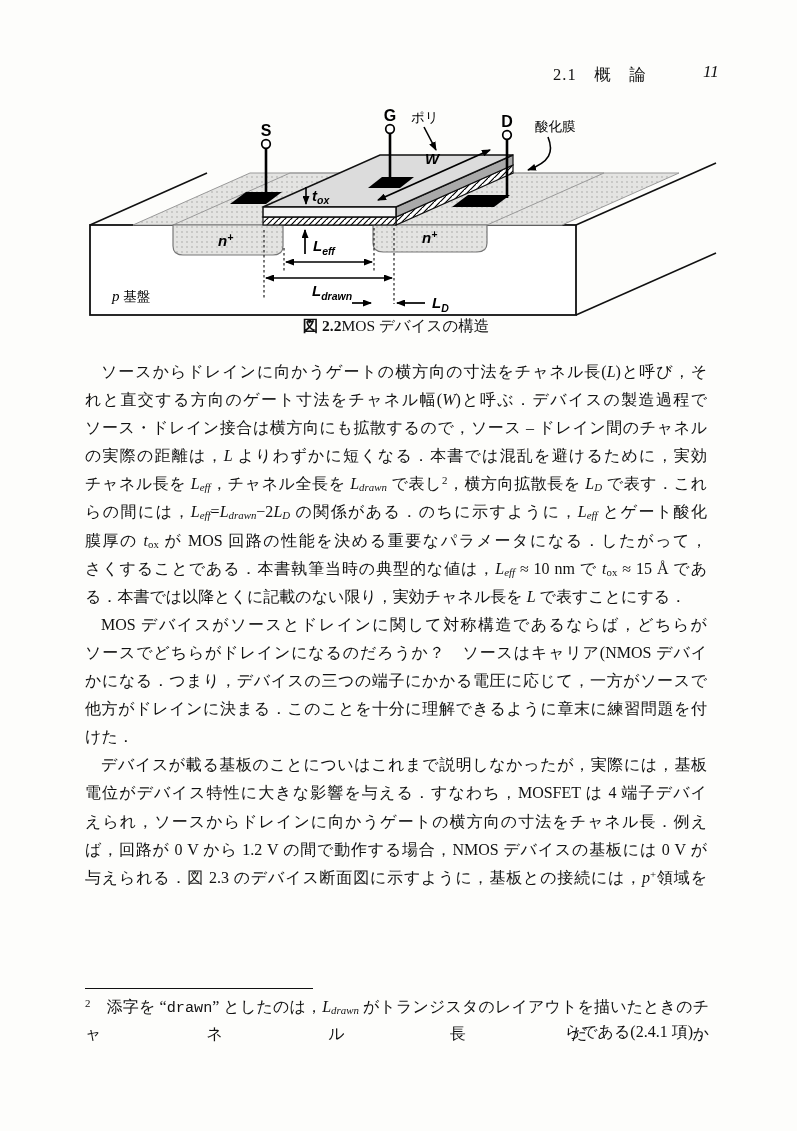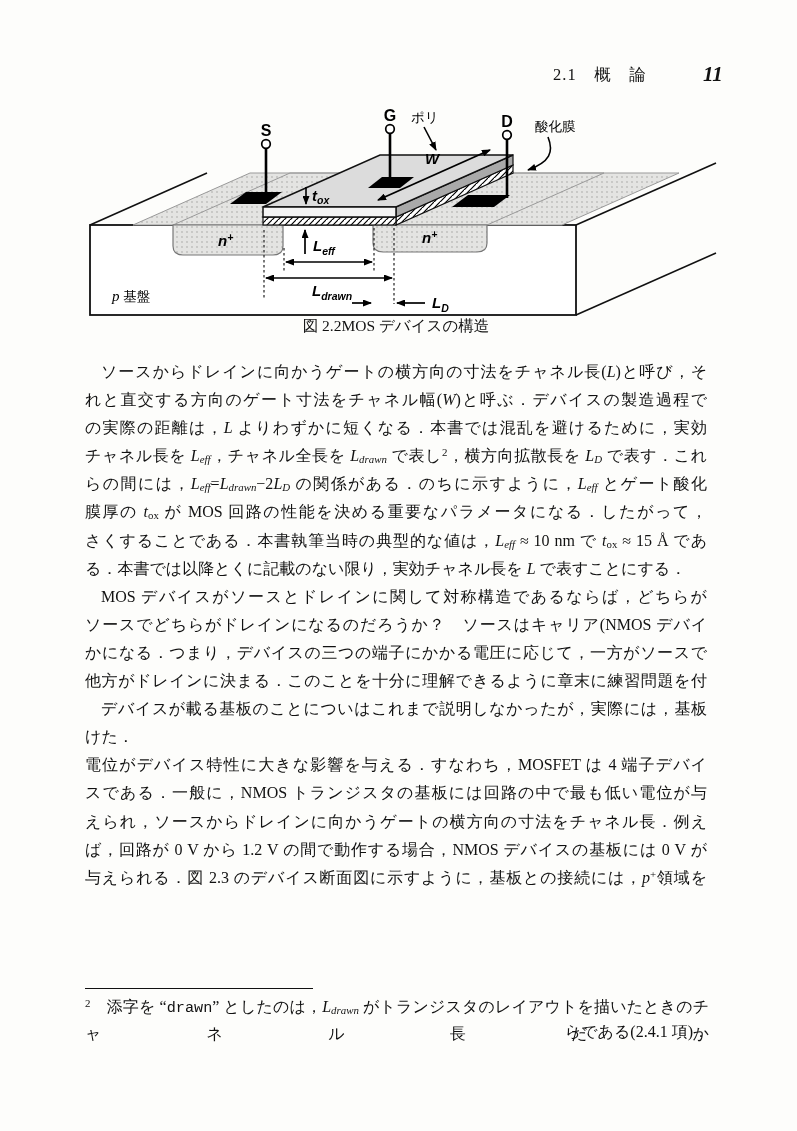--- a/index.html
+++ b/index.html
@@ -4,25 +4,25 @@
 <style>
   html,body{margin:0;padding:0;}
   body{
     width:797px;height:1131px;position:relative;background:#fdfdfb;
     font-family:"Liberation Serif","DejaVu Serif",serif;color:#111;
     overflow:hidden;
   }
   
   .runhead{position:absolute;top:64px;left:0;width:100%;height:24px;font-size:16.5px;}
   .runhead .sec{position:absolute;left:553px;top:0;letter-spacing:1px;}
-  .runhead .pg{position:absolute;left:703px;top:-2px;font-style:italic;font-size:21px;font-weight:bold;}
+  .runhead .pg{position:absolute;left:703px;top:-2px;font-style:italic;font-size:17px;}
   
   .figwrap{position:absolute;left:80px;top:100px;width:640px;height:220px;}
   .caption{position:absolute;left:85px;top:316px;width:622px;text-align:center;font-size:15.5px;}
-  .caption .capnum{font-weight:normal;}
+  .caption .capnum{font-weight:bold;}
   .caption .captext{}
   svg text{fill:#000;}
   .term{font-family:"Liberation Sans","DejaVu Sans",sans-serif;font-weight:bold;font-size:16px;}
   .dimlbl{font-family:"Liberation Sans","DejaVu Sans",sans-serif;font-weight:bold;font-style:italic;font-size:15px;}
   .dimsub{font-size:10.5px;}
   .jp{font-family:"Liberation Sans","DejaVu Sans",sans-serif;font-size:13.5px;}
   
   .bodytext{position:absolute;left:85px;top:358px;width:622px;font-size:16px;}
   .line{height:28.1px;line-height:28.1px;white-space:nowrap;}
   .line.j{text-align:justify;text-align-last:justify;white-space:normal;}
@@ -129,34 +129,34 @@
 </svg>
 </div>
 
 <div class="caption">
   <span class="capnum">図 2.2</span><span class="captext">MOS デバイスの構造</span>
 </div>
 
 <div class="bodytext" id="body-text">
     <div class="line j ind"><span>ソースからドレインに向かうゲートの横方向の寸法をチャネル長(</span><span class="it">L</span><span>)と呼び，そ</span></div>
     <div class="line j"><span>れと直交する方向のゲート寸法をチャネル幅(</span><span class="it">W</span><span>)と呼ぶ．デバイスの製造過程で</span></div>
+    <div class="line j"><span>ソース・ドレイン接合は横方向にも拡散するので，ソース – ドレイン間のチャネル</span></div>
     <div class="line j"><span>の実際の距離は，</span><span class="it">L</span><span> よりわずかに短くなる．本書では混乱を避けるために，実効</span></div>
     <div class="line j"><span>チャネル長を </span><span class="it">L</span><span class="sb it">eff</span><span>，チャネル全長を </span><span class="it">L</span><span class="sb it">drawn</span><span> で表し</span><span class="sp">2</span><span>，横方向拡散長を </span><span class="it">L</span><span class="sb it">D</span><span> で表す．これ</span></div>
     <div class="line j"><span>らの間には，</span><span class="it">L</span><span class="sb it">eff</span><span>=</span><span class="it">L</span><span class="sb it">drawn</span><span>−2</span><span class="it">L</span><span class="sb it">D</span><span> の関係がある．のちに示すように，</span><span class="it">L</span><span class="sb it">eff</span><span> とゲート酸化</span></div>
     <div class="line j"><span>膜厚の </span><span class="it">t</span><span class="sb">ox</span><span> が MOS 回路の性能を決める重要なパラメータになる．したがって，</span></div>
     <div class="line j"><span>さくすることである．本書執筆当時の典型的な値は，</span><span class="it">L</span><span class="sb it">eff</span><span> ≈ 10 nm で </span><span class="it">t</span><span class="sb">ox</span><span> ≈ 15 Å であ</span></div>
     <div class="line"><span>る．本書では以降とくに記載のない限り，実効チャネル長を </span><span class="it">L</span><span> で表すことにする．</span></div>
     <div class="line j ind"><span>MOS デバイスがソースとドレインに関して対称構造であるならば，どちらが</span></div>
     <div class="line j"><span>ソースでどちらがドレインになるのだろうか？　ソースはキャリア(NMOS デバイ</span></div>
     <div class="line j"><span>かになる．つまり，デバイスの三つの端子にかかる電圧に応じて，一方がソースで</span></div>
     <div class="line j"><span>他方がドレインに決まる．このことを十分に理解できるように章末に練習問題を付</span></div>
+    <div class="line"><span>けた．</span></div>
     <div class="line j ind"><span>デバイスが載る基板のことについはこれまで説明しなかったが，実際には，基板</span></div>
-    <div class="line"><span>けた．</span></div>
     <div class="line j"><span>電位がデバイス特性に大きな影響を与える．すなわち，MOSFET は 4 端子デバイ</span></div>
-    <div class="line j"><span>スである．一般に，NMOS トランジスタの基板には回路の中で最も低い電位が与</span></div>
     <div class="line j"><span>えられ，ソースからドレインに向かうゲートの横方向の寸法をチャネル長．例え</span></div>
     <div class="line j"><span>ば，回路が 0 V から 1.2 V の間で動作する場合，NMOS デバイスの基板には 0 V が</span></div>
     <div class="line j"><span>与えられる．図 2.3 のデバイス断面図に示すように，基板との接続には，</span><span class="it">p</span><span class="sp">+</span><span>領域を</span></div>
   </div>
 
 <div class="fnsep"></div>
 <div class="footnote" id="footnote-text">
     <div class="fline j"><span class="sp">2</span><span>　添字を “</span><span class="tt">drawn</span><span>” としたのは，</span><span class="it">L</span><span class="sb it">drawn</span><span> がトランジスタのレイアウトを描いたときのチャネル長だか</span></div>
     <div class="fline"><span>らである(2.4.1 項)．</span></div>
   </div>

